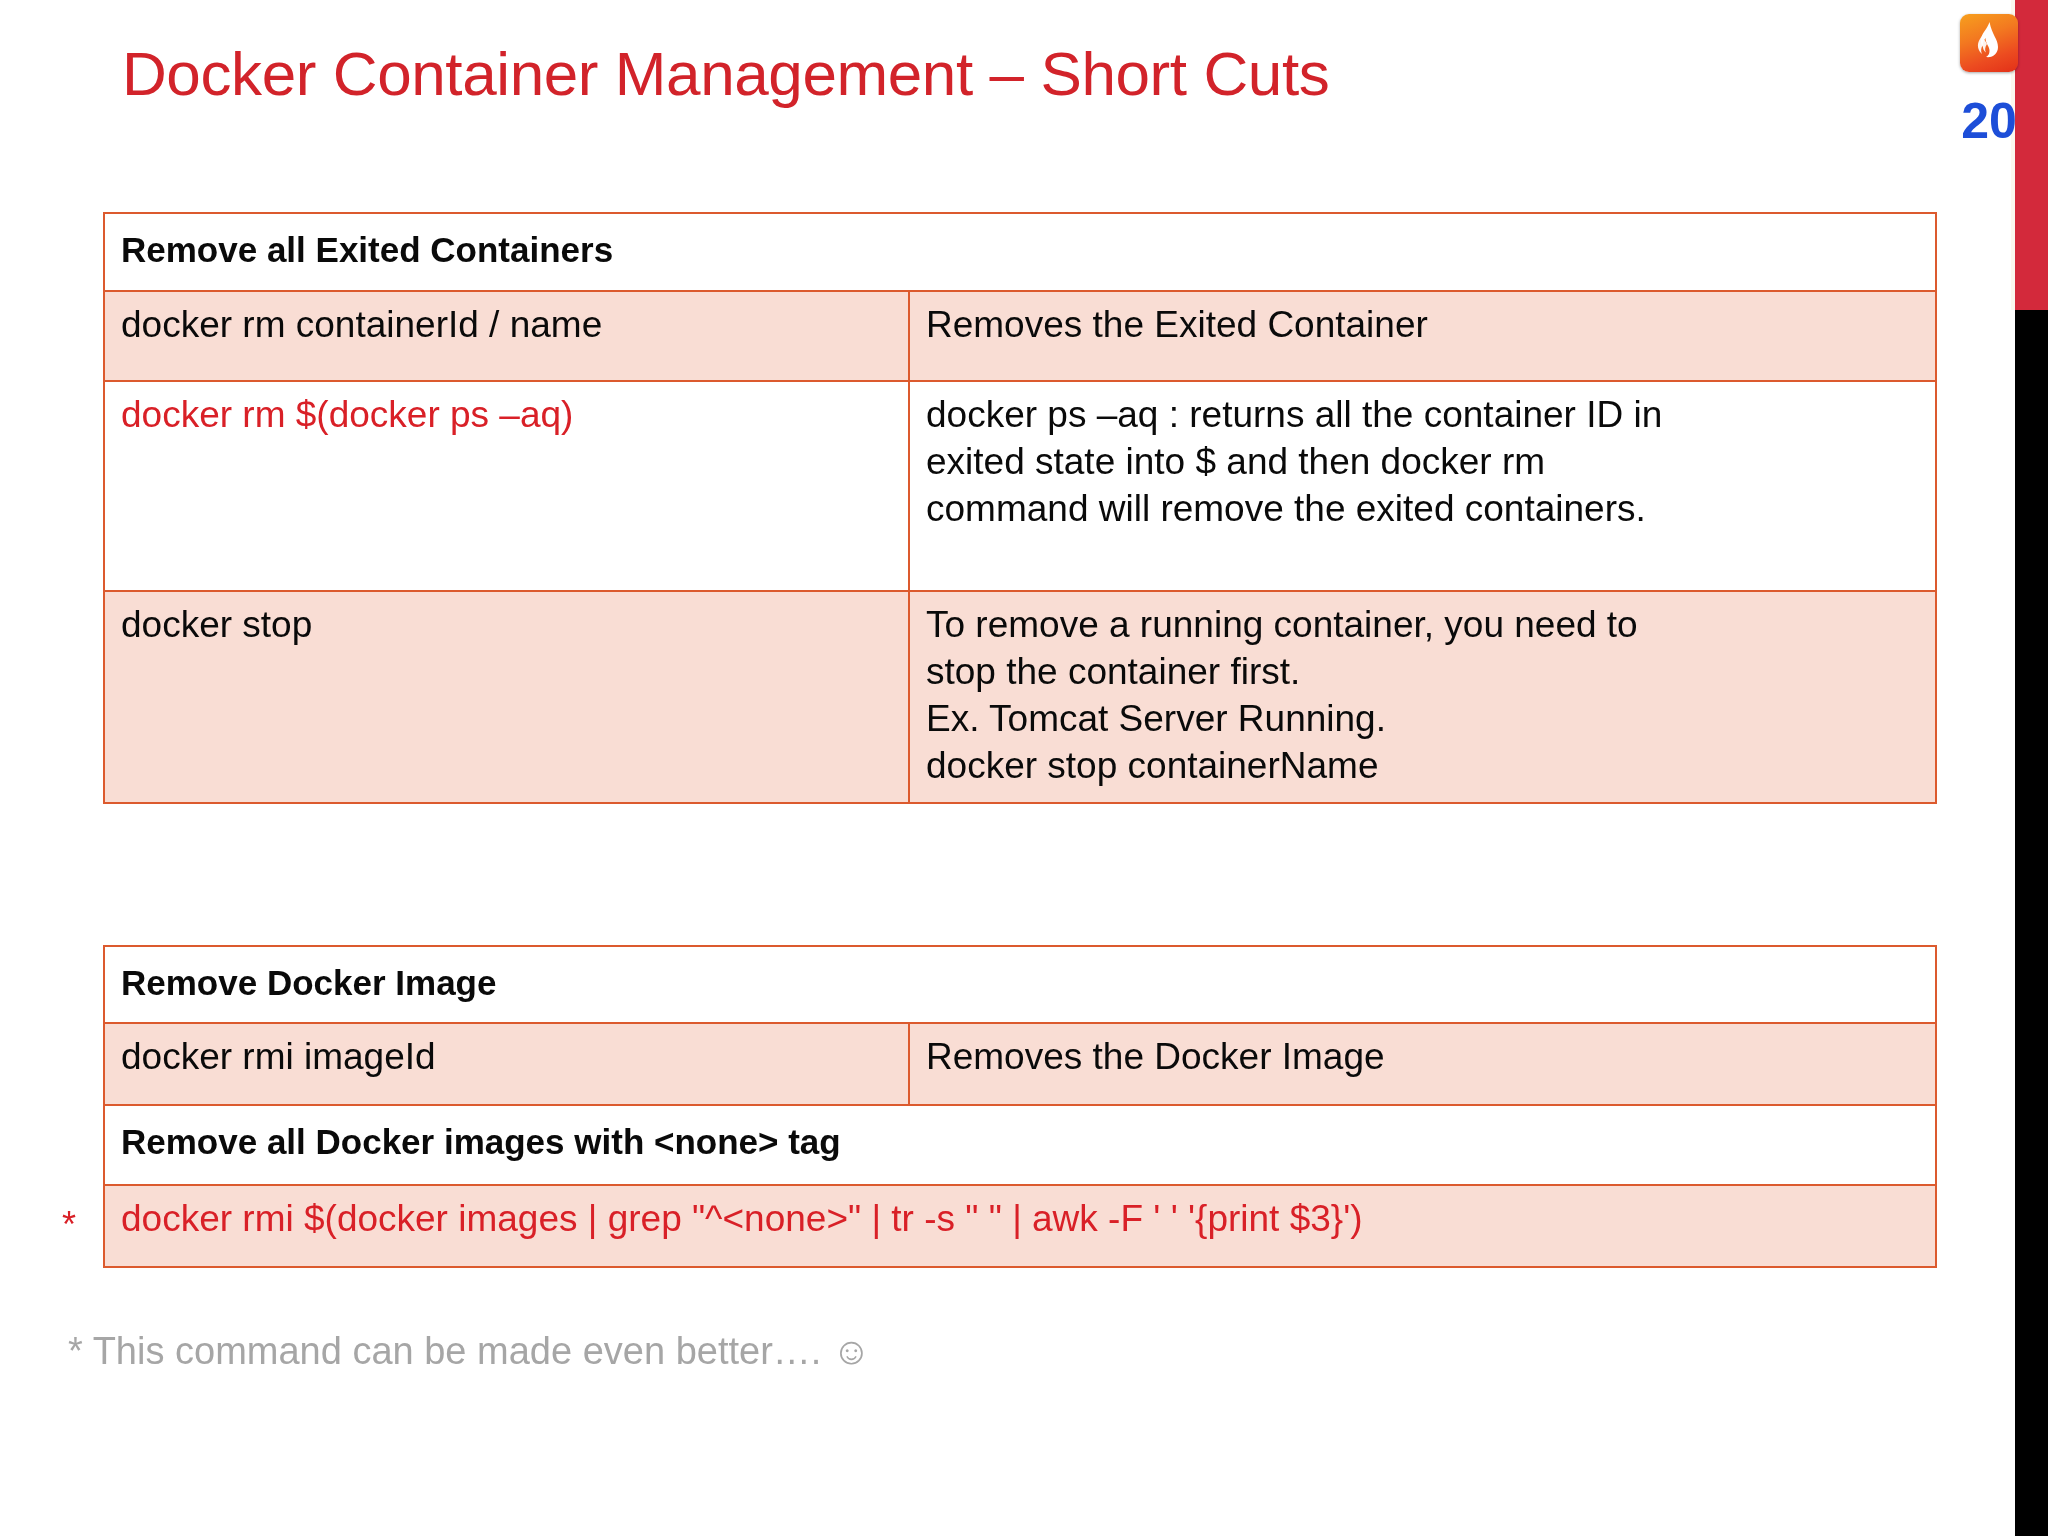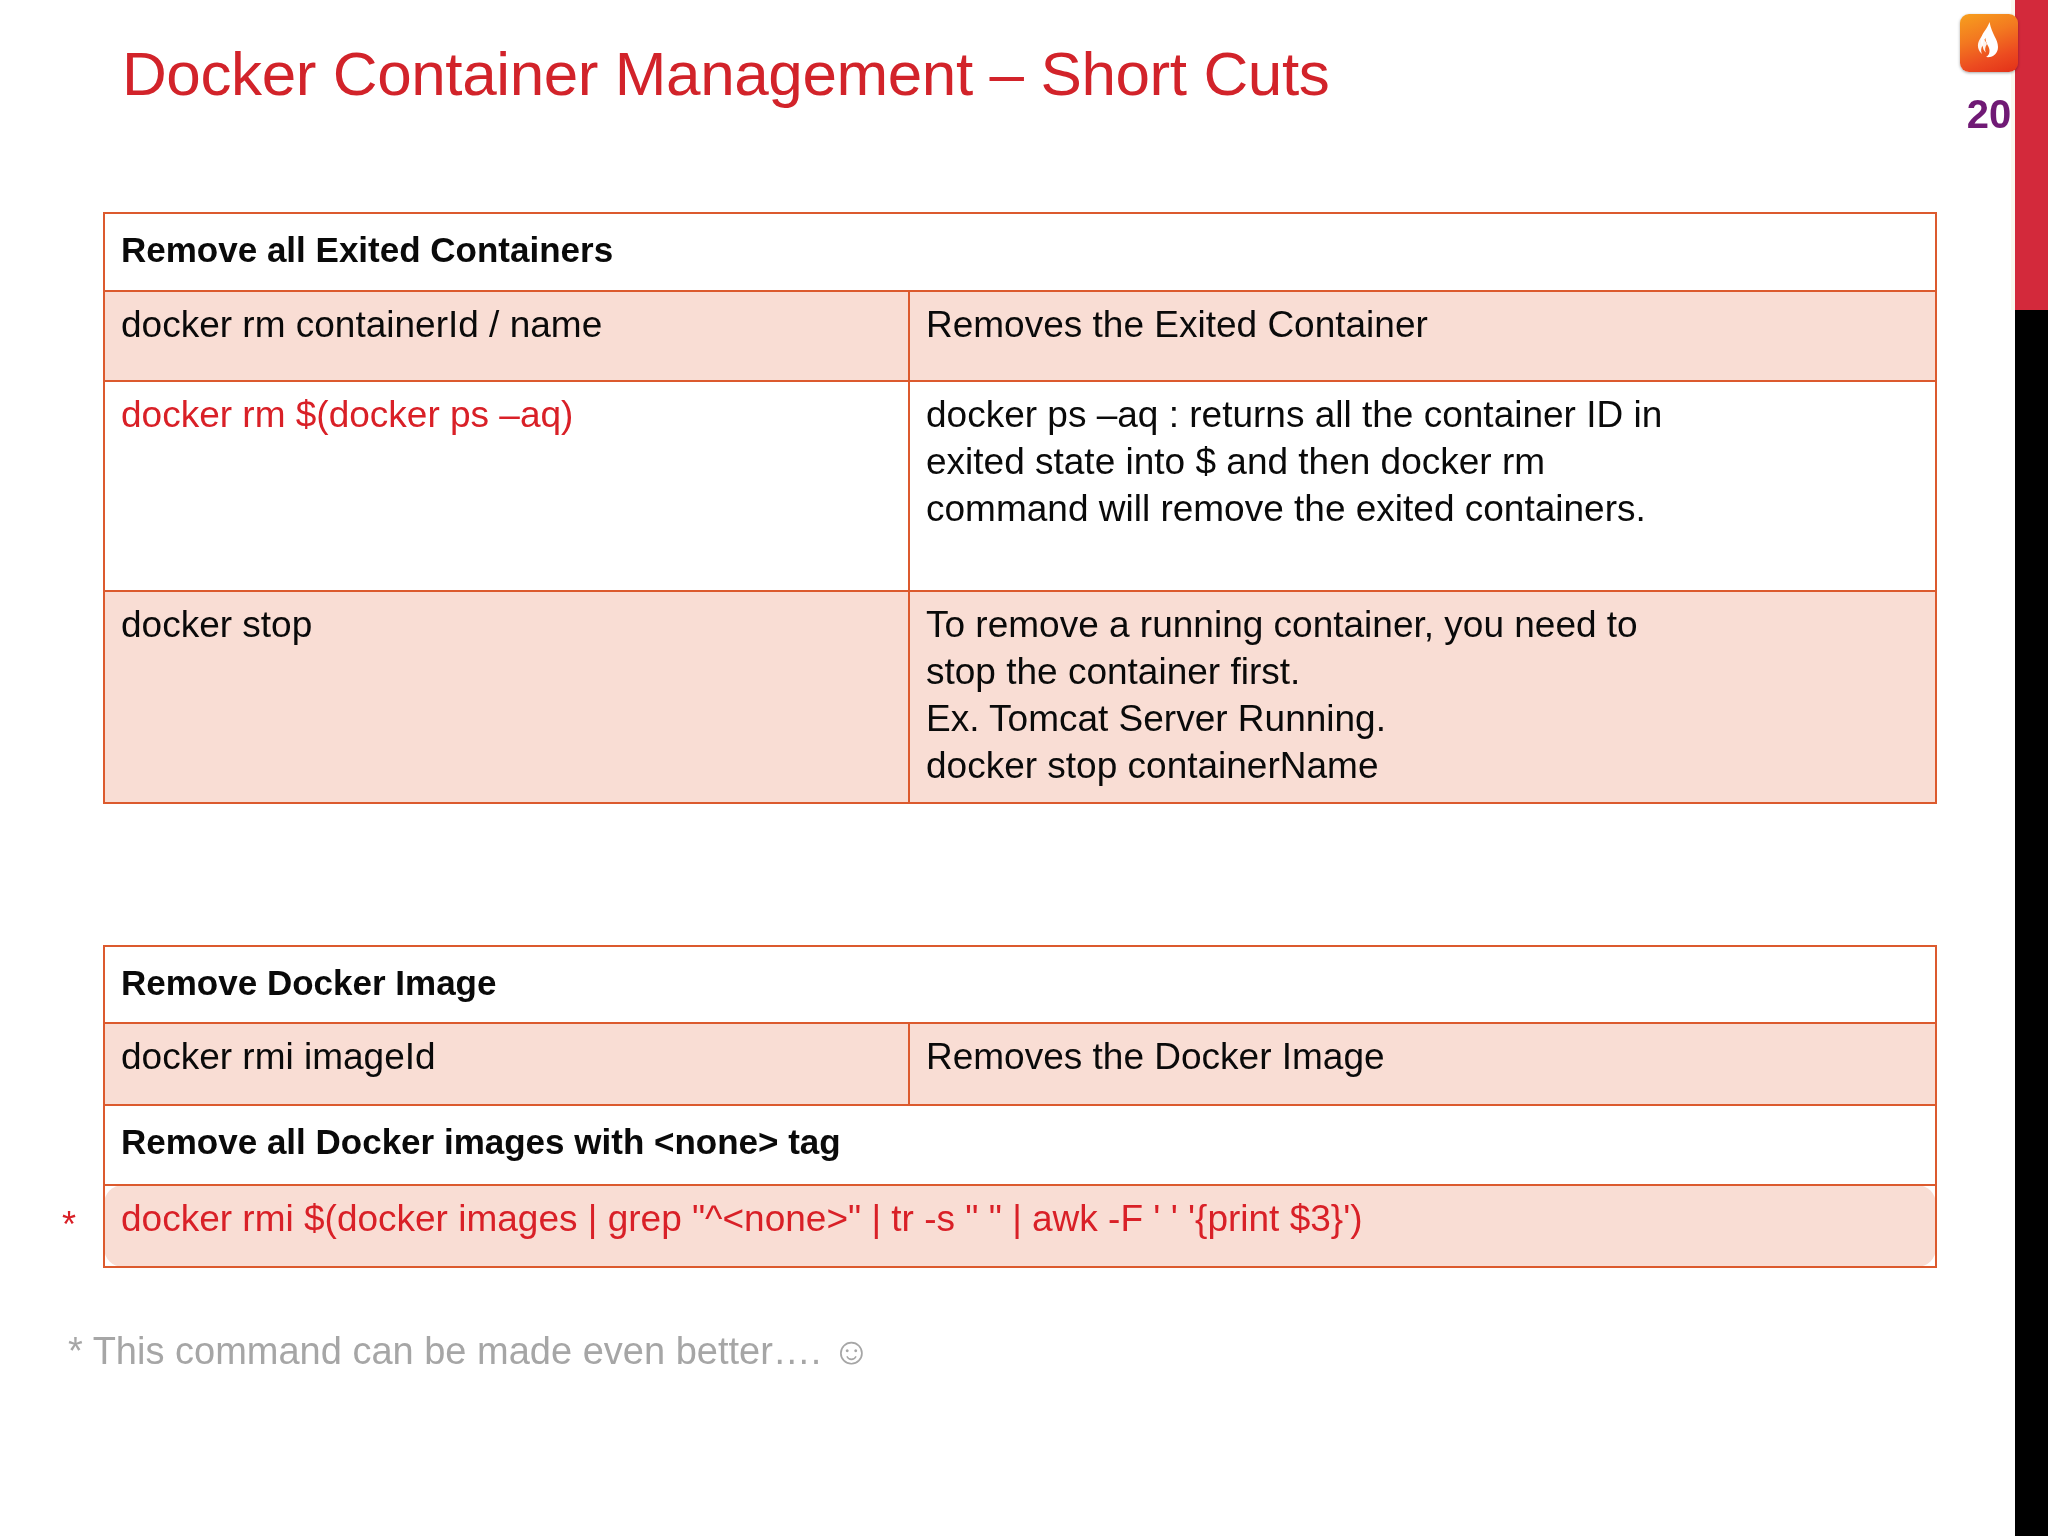--- a/index.html
+++ b/index.html
@@ -60,23 +60,23 @@
     overflow: hidden;
   }
   .logo svg { display: block; width: 58px; height: 58px; }
 
   .page-number {
     position: absolute;
     left: 1960px;
     top: 92px;
     width: 58px;
     text-align: center;
-    font-size: 40px;
+    font-size: 50px;
     font-weight: bold;
-    color: #701a75;
+    color: #1d4ed8;
   }
 
   
   .tbl {
     position: absolute;
     border-collapse: collapse;
     table-layout: fixed;
     border: 2px solid #DC5A2E;
   }
   .tbl td {
@@ -105,21 +105,21 @@
   .r2 { height: 90px; }
   .r3 { height: 210px; }
   .r4 { height: 186px; }
 
   .t2h  { height: 77px; }
   .t2r1 { height: 82px; }
   .t2h2 { height: 80px; }
   .t2r2 { height: 82px; }
 
   .cmdline { white-space: nowrap; font-size: 37px; }
-  .cmd-big { font-size: 40px; border-radius: 19px; }
+  .cmd-big { font-size: 40px; }
 
   
   .row-asterisk {
     position: absolute;
     left: 62px;
     top: 1204px;
     font-size: 36px;
     color: #D92027;
     font-weight: 400;
   }

